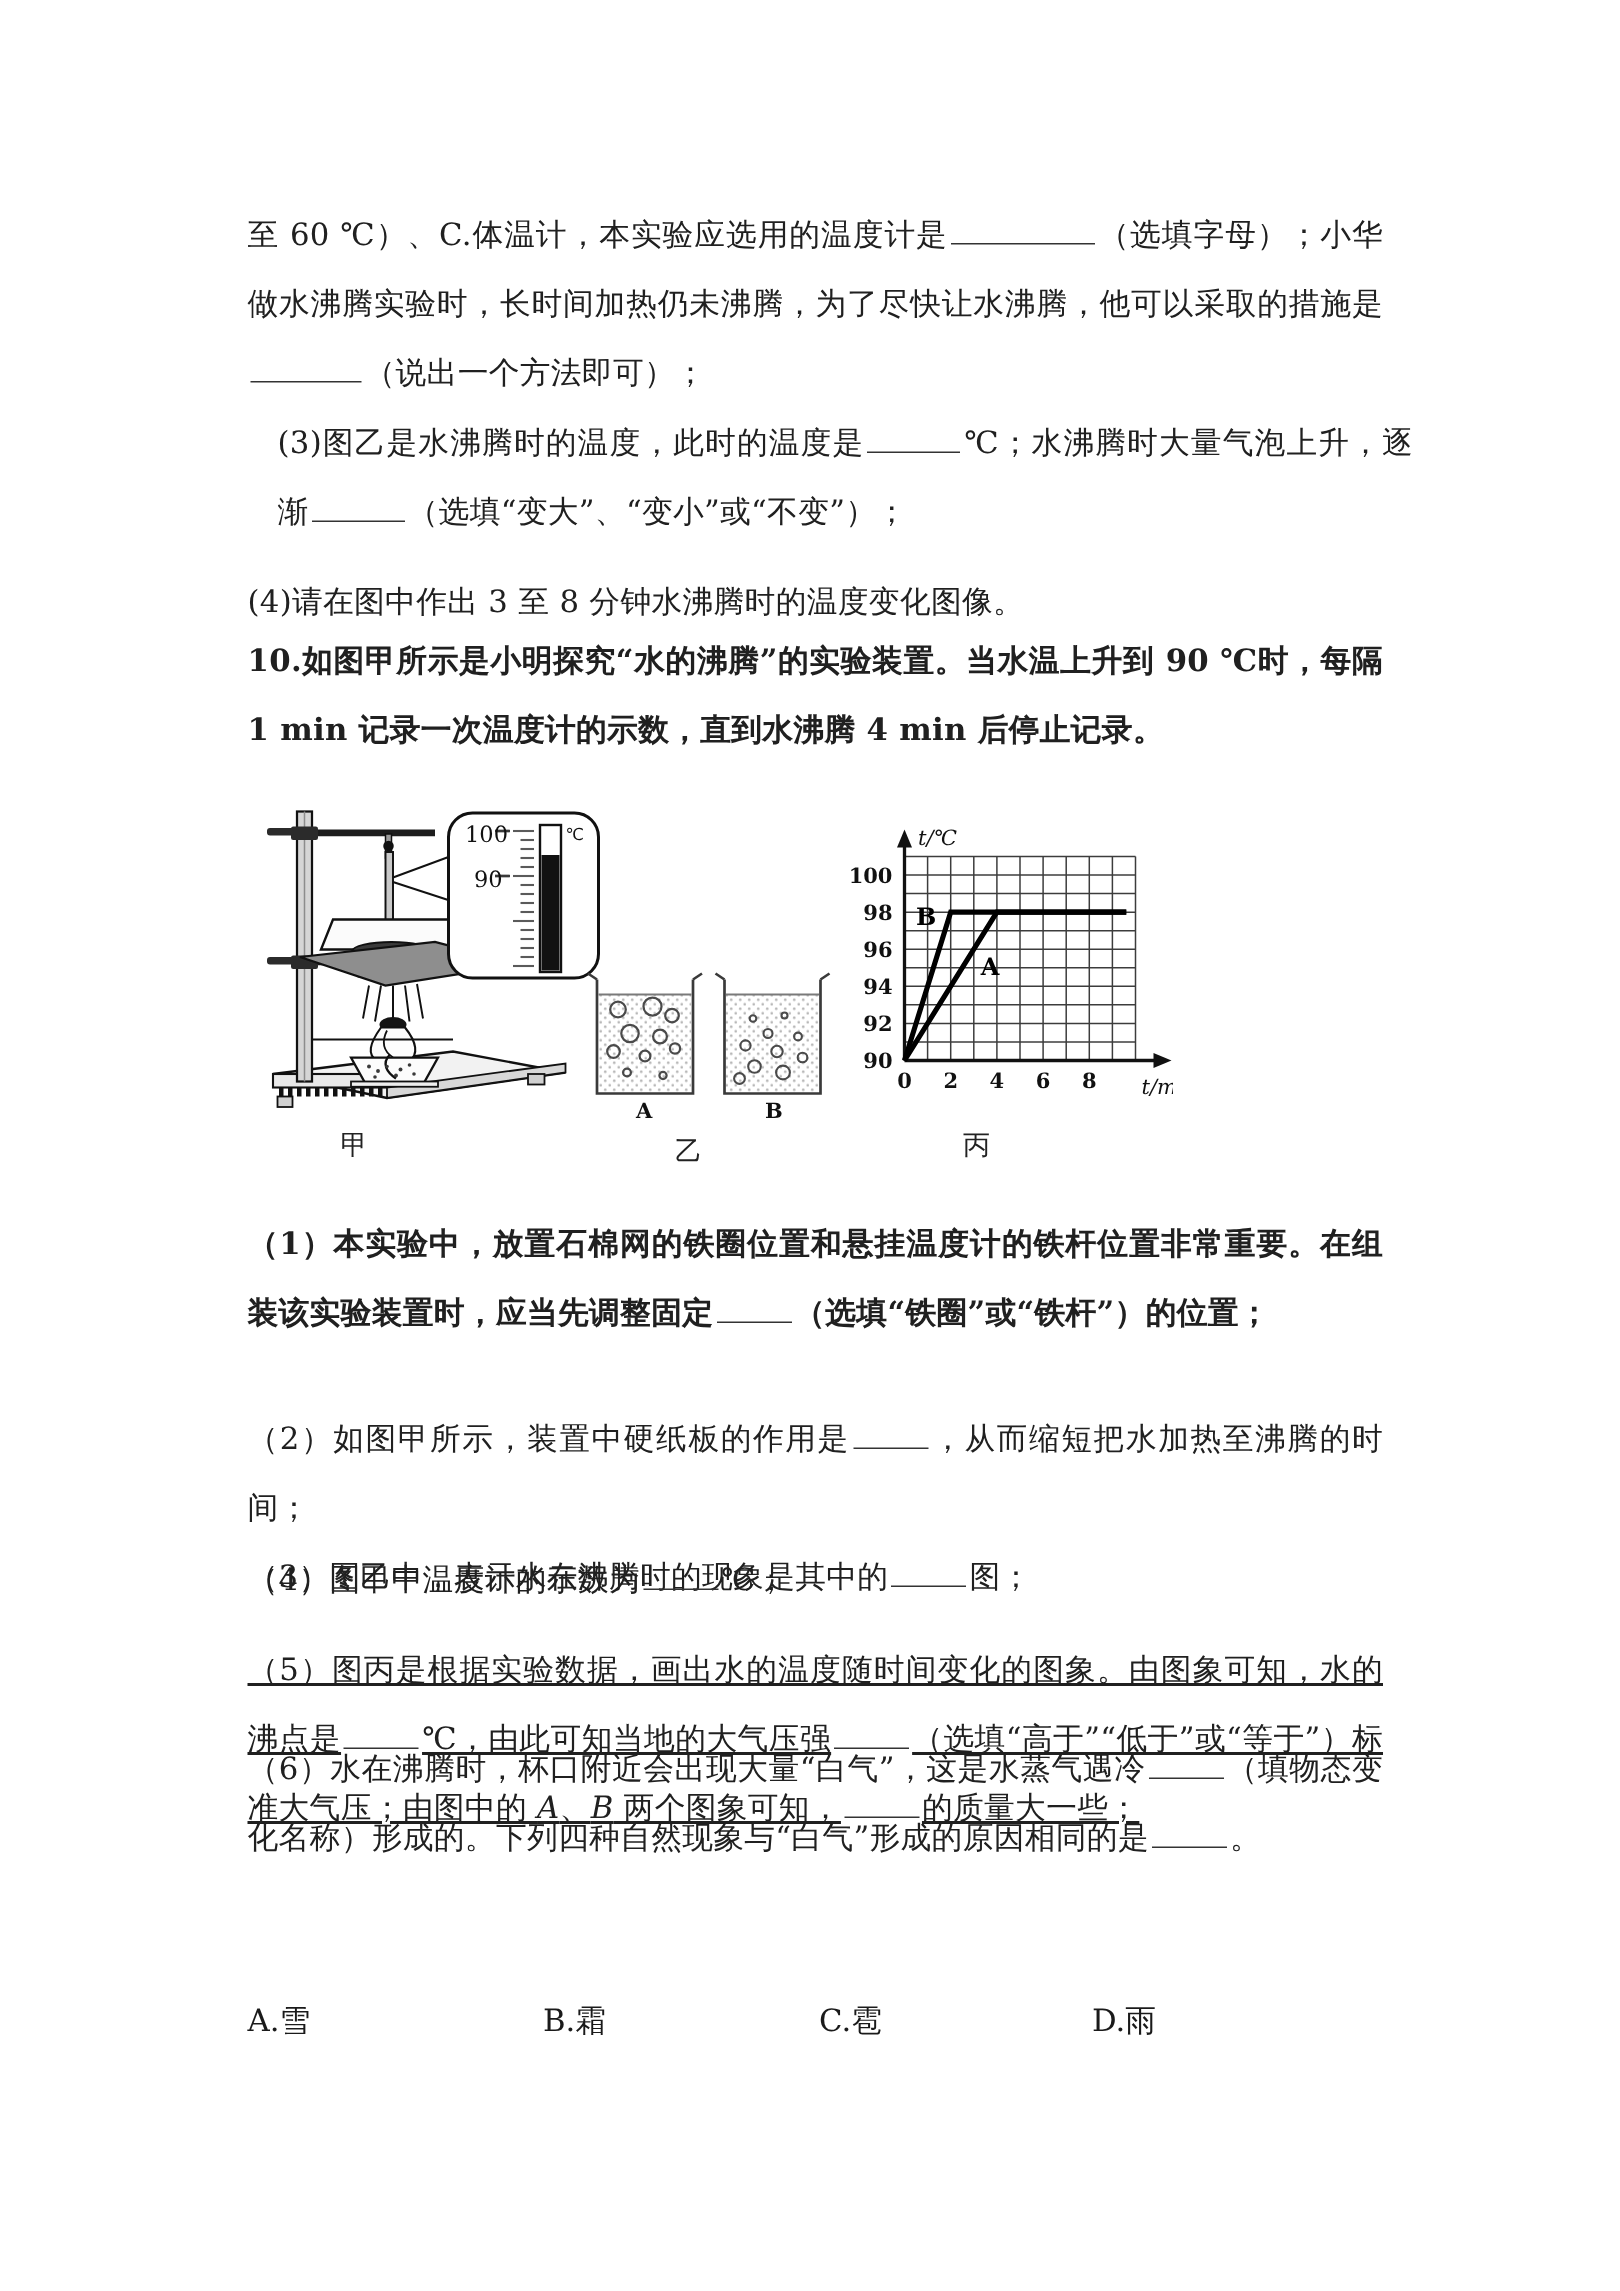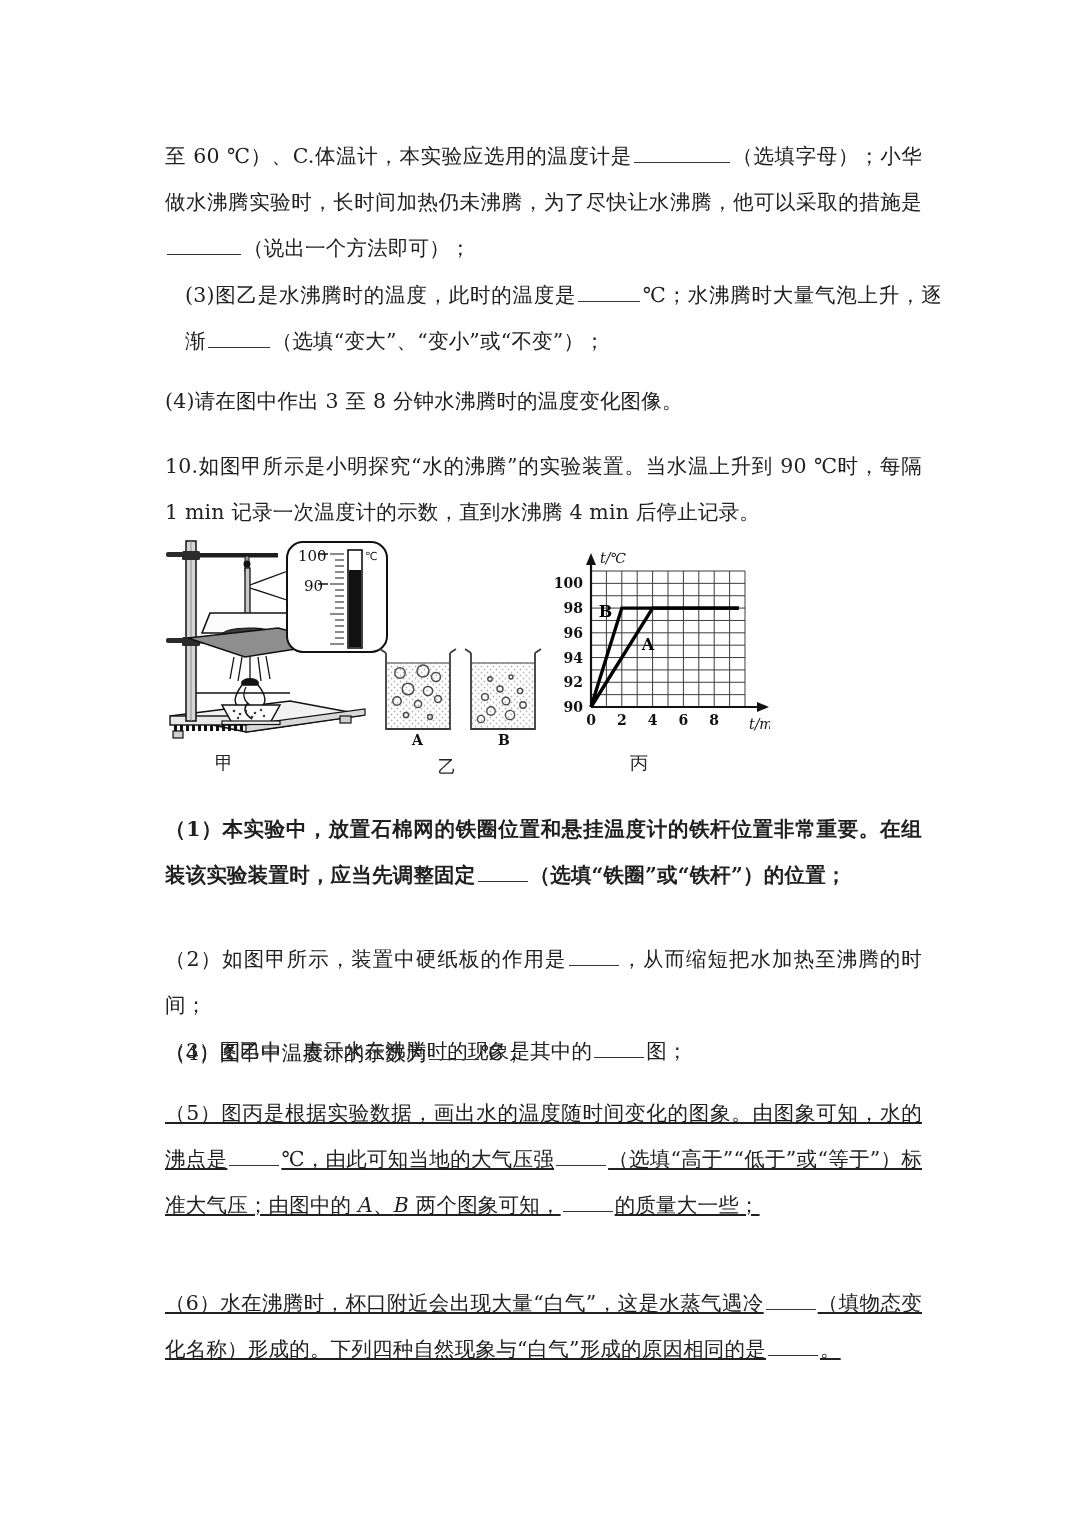--- a/index.html
+++ b/index.html
@@ -42,21 +42,21 @@
   .b-xl { width: 96px; }
   .b-lg { width: 74px; }
   .b-md { width: 62px; }
   .b-sm { width: 50px; }
   .lat { font-family: "DejaVu Serif", "Liberation Serif", serif; }
   .ital { font-style: italic; }
 
   
   #figure-block {
     position: absolute;
-    left: 160px;
+    left: 172px;
     top: 533px;
     width: 620px;
     height: 245px;
   }
   .fig-caption {
     position: absolute;
     font-size: 18px;
     color: #222;
     font-family: "DejaVu Serif", "Liberation Serif", serif;
   }
@@ -82,27 +82,27 @@
 </style>
 </head>
 <body>
 
 <div class="page">
 
   <div id="paragraphs">
       <div class="body-text" style="top: 133px;">至 60 ℃）、C.体温计，本实验应选用的温度计是<span class="blank b-xl"></span>（选填字母）；小华做水沸腾实验时，长时间加热仍未沸腾，为了尽快让水沸腾，他可以采取的措施是<span class="blank b-lg"></span>（说出一个方法即可）；</div>
       <div class="body-text" style="top: 272px; margin-left: 20px;">(3)图乙是水沸腾时的温度，此时的温度是<span class="blank b-md"></span>℃；水沸腾时大量气泡上升，逐渐<span class="blank b-md"></span>（选填“变大”、“变小”或“不变”）；</div>
       <div class="body-text" style="top: 378px;">(4)请在图中作出 3 至 8 分钟水沸腾时的温度变化图像。</div>
-      <div class="body-text" style="top: 443px;">10.如图甲所示是小明探究“水的沸腾”的实验装置。当水温上升到 90 ℃时，每隔 1 min 记录一次温度计的示数，直到水沸腾 4 min 后停止记录。</div>
+      <div class="body-text" style="top: 417px; font-weight: bold;">10.如图甲所示是小明探究“水的沸腾”的实验装置。当水温上升到 90 ℃时，每隔 1 min 记录一次温度计的示数，直到水沸腾 4 min 后停止记录。</div>
       <div class="body-text" style="top: 806px; font-weight: bold;">（1）本实验中，放置石棉网的铁圈位置和悬挂温度计的铁杆位置非常重要。在组装该实验装置时，应当先调整固定<span class="blank b-sm"></span>（选填“铁圈”或“铁杆”）的位置；</div>
       <div class="body-text" style="top: 936px;">（2）如图甲所示，装置中硬纸板的作用是<span class="blank b-sm"></span>，从而缩短把水加热至沸腾的时间；</div>
       <div class="body-text" style="top: 1028px;">（3）图乙中，表示水在沸腾时的现象是其中的<span class="blank b-sm"></span>图；</div>
       <div class="body-text" style="top: 1030px;">（4）图甲中温度计的示数为<span class="blank b-sm"></span>℃；</div>
       <div class="body-text" style="top: 1090px; text-decoration: underline;">（5）图丙是根据实验数据，画出水的温度随时间变化的图象。由图象可知，水的沸点是<span class="blank b-sm"></span>℃，由此可知当地的大气压强<span class="blank b-sm"></span>（选填“高于”“低于”或“等于”）标准大气压；由图中的 <span class="lat ital">A</span>、<span class="lat ital">B</span> 两个图象可知，<span class="blank b-sm"></span>的质量大一些；</div>
-      <div class="body-text" style="top: 1280px; text-decoration: underline;">（6）水在沸腾时，杯口附近会出现大量“白气”，这是水蒸气遇冷<span class="blank b-sm"></span>（填物态变化名称）形成的。下列四种自然现象与“白气”形成的原因相同的是<span class="blank b-sm"></span>。</div>
+      <div class="body-text" style="top: 1156px;">（6）水在沸腾时，杯口附近会出现大量“白气”，这是水蒸气遇冷<span class="blank b-sm"></span>（填物态变化名称）形成的。下列四种自然现象与“白气”形成的原因相同的是<span class="blank b-sm"></span>。</div>
     </div>
 
   <div id="figure-block">
 
     <svg width="210" height="215" viewBox="0 0 210 215" style="position:absolute;left:0px;top:0px;">
 
       <polygon points="10,183 130,168 205,182 86,199" fill="#f2f2f2" stroke="#111" stroke-width="1.6"></polygon>
       <rect x="10" y="183" width="76" height="9" fill="#e9e9e9" stroke="#111" stroke-width="1.4"></rect>
       <polygon points="86,192 86,199 205,182 205,176" fill="#d8d8d8" stroke="#111" stroke-width="1.2"></polygon>
       <g fill="#111">
@@ -306,14 +306,20 @@
           <text x="138.39999999999998" y="178" text-anchor="middle" font-family="'DejaVu Serif','Liberation Serif',serif" font-size="14" font-weight="bold" fill="#111">6</text>
           <text x="169.2" y="178" text-anchor="middle" font-family="'DejaVu Serif','Liberation Serif',serif" font-size="14" font-weight="bold" fill="#111">8</text>
           <text x="55" y="16" font-family="'DejaVu Serif','Liberation Serif',serif" font-size="14" font-style="italic" fill="#111">t/℃</text>
           <text x="204" y="182" font-family="'DejaVu Serif','Liberation Serif',serif" font-size="14" font-style="italic" fill="#111">t/min</text>
         </g>
     </svg>
 
     <div class="fig-caption" style="left:470px;top:218px;">丙</div>
   </div>
 
+  <div id="options-row">
+      <span class="opt op0">A.雪</span>
+      <span class="opt op1">B.霜</span>
+      <span class="opt op2">C.雹</span>
+      <span class="opt op3">D.雨</span>
+    </div>
 
 </div>
 
 </body></html>

